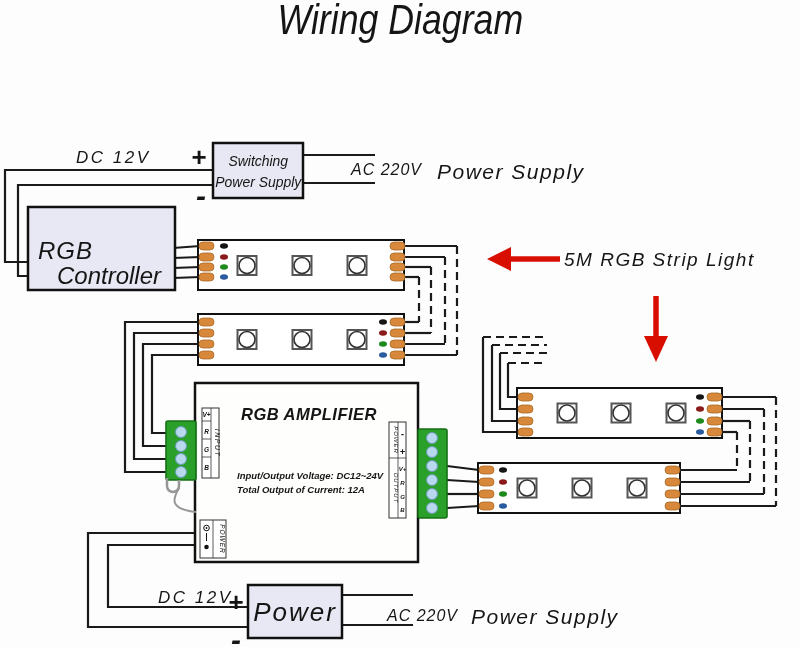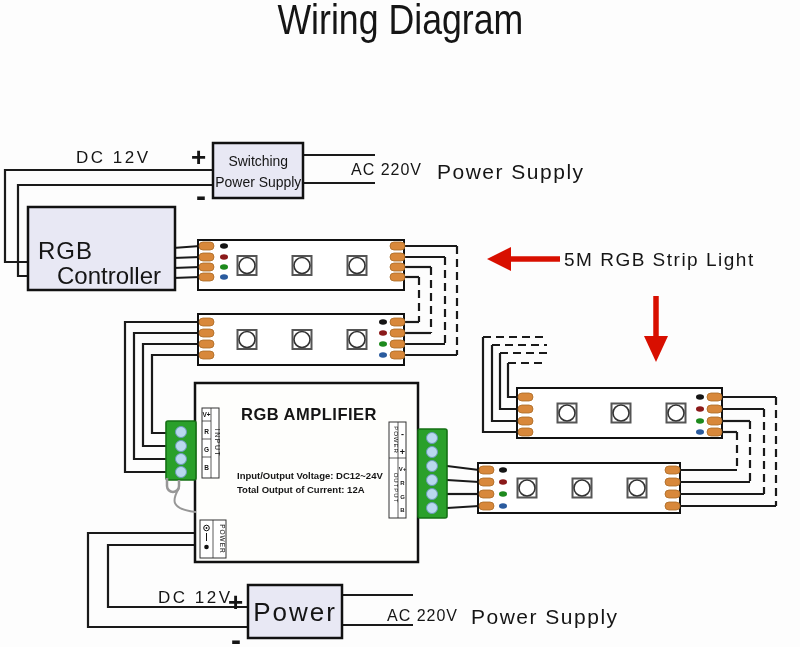--- a/index.html
+++ b/index.html
@@ -1,17 +1,17 @@
 <!DOCTYPE html>
 <html><head>
 <meta charset="utf-8">
 <style>
   html,body{margin:0;padding:0;background:#ffffff;}
   #stage{position:relative;width:800px;height:647px;background:#fdfdfd;overflow:hidden;
-         font-family:"Liberation Sans", sans-serif;}
+         font-family:"Liberation Sans", sans-serif;font-style:italic;}
   svg text{font-family:"Liberation Sans", sans-serif; fill:#151515;}
   .wire{stroke:#1a1a1a;stroke-width:2.2;fill:none;}
   .wire-d{stroke:#1a1a1a;stroke-width:2.2;fill:none;stroke-dasharray:8 5;}
   .boxfill{fill:#e8e8f4;stroke:#111;stroke-width:2.5;}
   .stripbox{fill:#ffffff;stroke:#111;stroke-width:2;}
   .pad{fill:#d8883b;stroke:#a96a24;stroke-width:0.8;}
   .ledsq{fill:#ffffff;stroke:#555;stroke-width:2;}
   .ledc{fill:#ffffff;stroke:#333;stroke-width:1.6;}
   .gblock{fill:#2aa02a;stroke:#157015;stroke-width:1.6;}
   .ghole{fill:#b8d8ee;stroke:#6a9ab8;stroke-width:1;}

